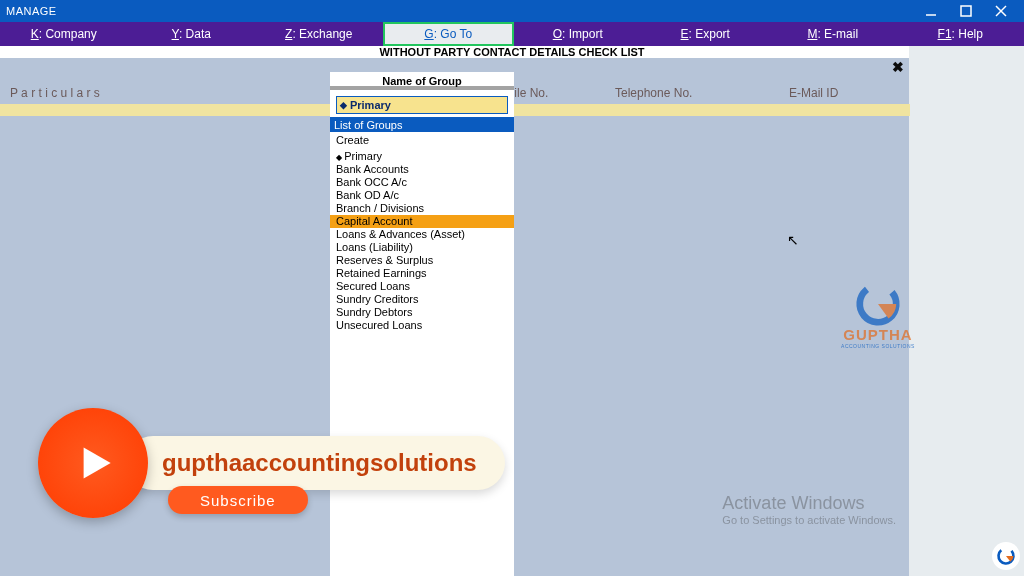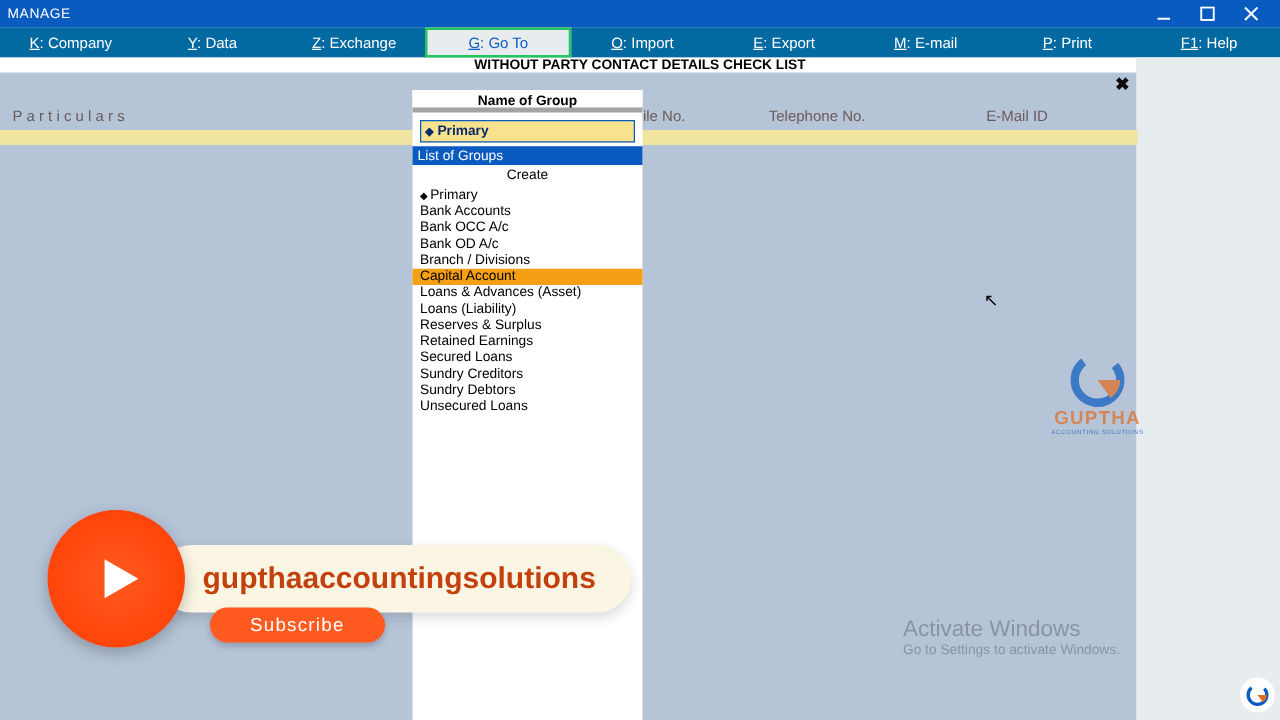--- a/index.html
+++ b/index.html
@@ -4,21 +4,21 @@
 <style>
   * { margin: 0; padding: 0; box-sizing: border-box; font-family: Arial, sans-serif; }
   body { width: 1024px; height: 576px; overflow: hidden; background: #b6c4d8; position: relative; }
 
   .titlebar { height: 22px; background: #0a5bbf; color: #fff; font-size: 11px; display: flex; align-items: center; padding: 0 6px; }
   .titlebar .title { flex: 1; letter-spacing: 0.5px; }
   .winbtns { display: flex; gap: 0; }
   .winbtn { width: 35px; height: 22px; display: flex; align-items: center; justify-content: center; font-size: 12px; }
   .winbtn svg { width: 12px; height: 12px; stroke: #fff; stroke-width: 1.5; fill: none; }
 
-  .menubar { height: 24px; background: #0369a1; display: flex; text-align: right; }
+  .menubar { height: 24px; background: #4c1d95; display: flex; text-align: right; }
   .menuitem { flex: 1; display: flex; align-items: center; justify-content: center; color: #fff; font-size: 12px; }
   .menuitem .ul { text-decoration: underline; }
   .menuitem.active { background: #e9ecef; color: #0a5bbf; border: 2px solid #22c55e; }
   .menuitem.active .ul { color: #0a5bbf; }
 
   .pageheader { height: 12px; background: #fff; color: #000; font-weight: bold; font-size: 11px; text-align: center; line-height: 12px; }
 
   .close-x { position: absolute; top: 59px; right: 118px; width: 14px; height: 14px; font-size: 14px; font-weight: bold; color: #0c0c0c; cursor: pointer; }
 
   .colheaders { position: absolute; top: 86px; left: 0; right: 114px; height: 20px; color: #6b5a5a; font-size: 12px; }
@@ -27,21 +27,21 @@
   .hl-band { position: absolute; top: 104px; left: 0; width: 910px; height: 12px; background: #f0e4a0; }
 
   .rightstrip { position: absolute; top: 46px; right: 0; width: 115px; bottom: 0; background: #e7ecef; }
 
   
   .popup { position: absolute; top: 72px; left: 330px; width: 184px; background: #fff; }
   .popup .caption { height: 18px; background: #fff; color: #000; font-weight: bold; font-size: 11px; text-align: center; line-height: 18px; border-bottom: 4px solid #a3a3a3; }
   .popup .field { margin: 6px 6px 3px 6px; height: 18px; background: #f7e38e; border: 1px solid #0a5bbf; display: flex; align-items: center; padding: 0 3px; font-size: 11px; font-weight: bold; color: #0b2a6c; }
   .popup .bullet { margin-right: 3px; font-size: 9px; }
   .popup .listhdr { height: 15px; background: #0a5bbf; color: #fff; font-size: 11px; padding: 0 4px; display: flex; align-items: center; }
-  .popup .create { height: 18px; text-align: center; padding: 2px 6px; font-size: 11px; color: #000; }
+  .popup .create { height: 18px; text-align: left; padding: 2px 6px; font-size: 11px; color: #000; }
   .popup .items { font-size: 11px; color: #000; }
   .popup .item { padding: 0 6px; height: 13px; line-height: 13px; white-space: nowrap; }
   .popup .item.primary::before { content: '\25C6'; font-size: 8px; margin-right: 2px; }
   .popup .item.sel { background: #f5a014; }
   .popup .body-fill { height: 300px; }
 
   
   .logo { position: absolute; left: 838px; top: 280px; width: 80px; text-align: center; opacity: 0.7; }
   .logo .g-circle { width: 48px; height: 48px; margin: 0 auto; position: relative; }
   .logo .g-circle svg { width: 48px; height: 48px; }
@@ -107,23 +107,20 @@
   <div class="menuitem">
       <span><span class="ul">O</span>: <span>Import</span></span>
     </div>
   <div class="menuitem">
       <span><span class="ul">E</span>: <span>Export</span></span>
     </div>
   <div class="menuitem">
       <span><span class="ul">M</span>: <span>E-mail</span></span>
     </div>
   <div class="menuitem">
-      <span><span class="ul">P</span>: <span>Print</span></span>
-    </div>
-  <div class="menuitem">
       <span><span class="ul">F1</span>: <span>Help</span></span>
     </div>
 </div>
 
 <div class="pageheader">WITHOUT PARTY CONTACT DETAILS CHECK LIST</div>
 
 <div class="rightstrip"></div>
 
 <div class="close-x">✖</div>
 

